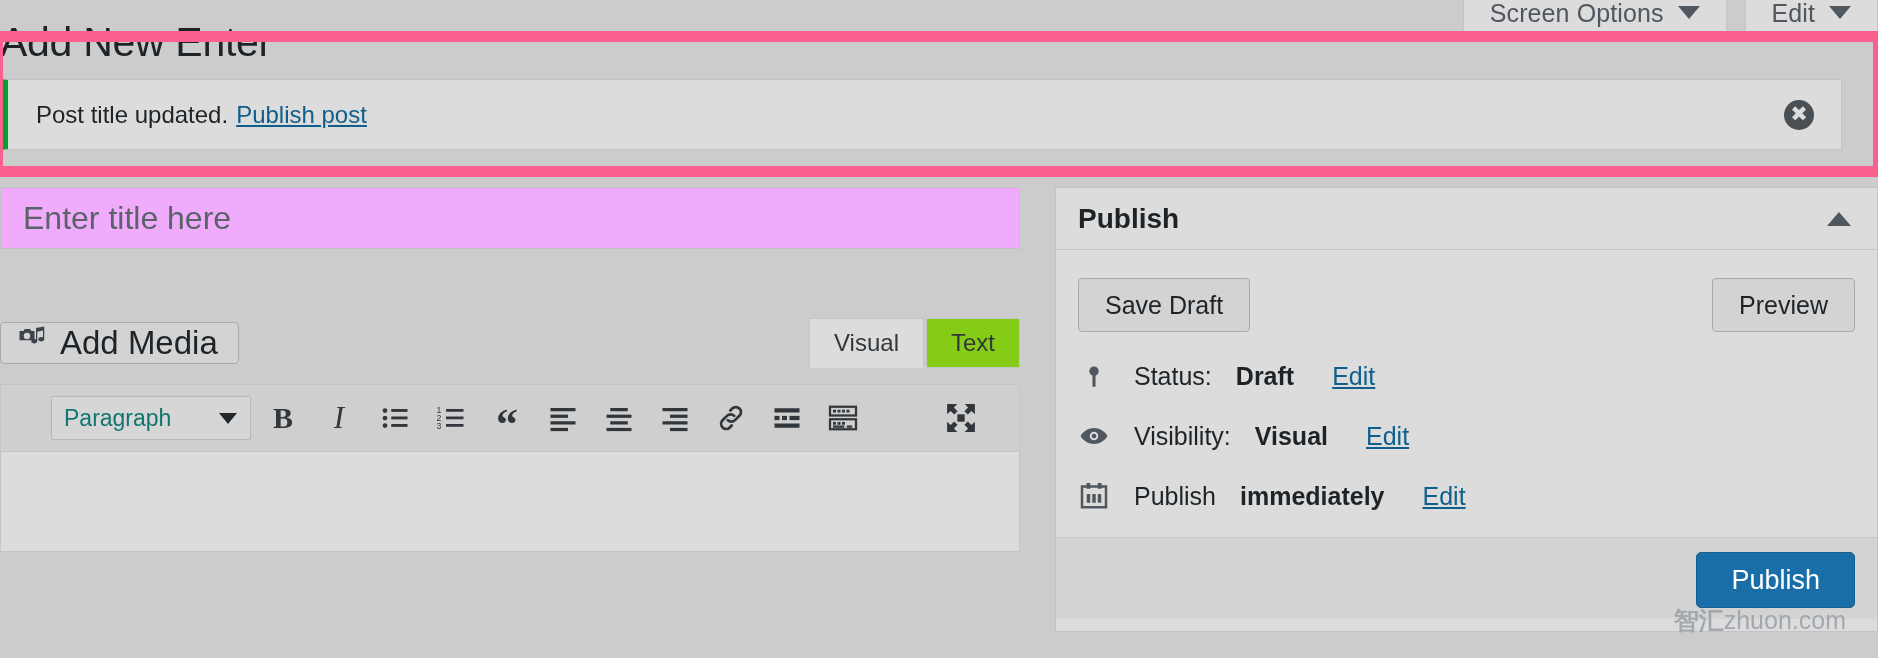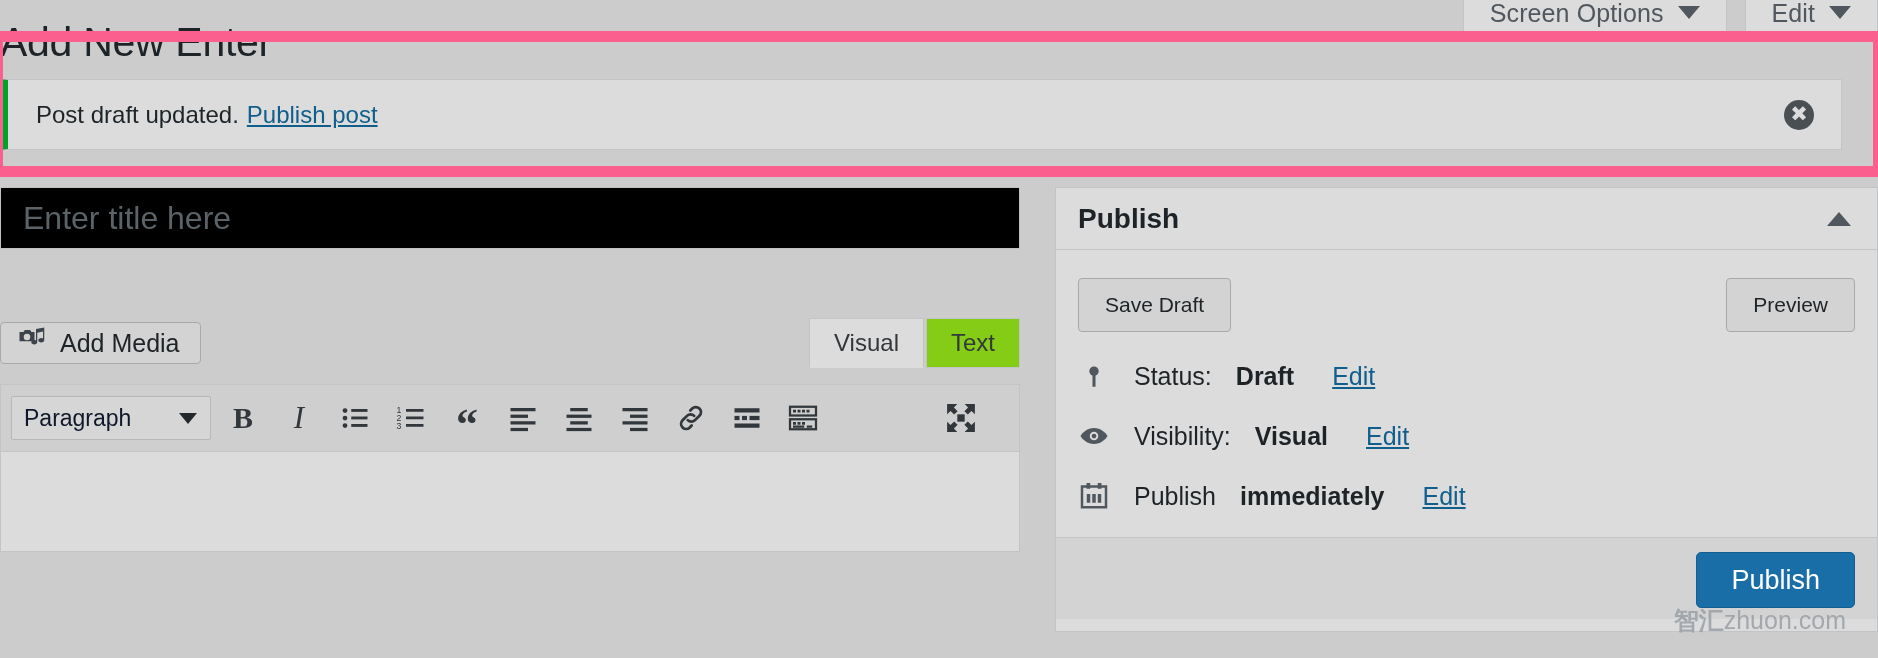--- a/index.html
+++ b/index.html
@@ -128,21 +128,21 @@
   .editor-col {
     position: absolute;
     left: 0;
     top: 187px;
     width: 1020px;
   }
 
   .title-wrap {
     width: 1020px;
     height: 62px;
-    background: #000000;
+    background: #f0abfc;
     border: 1px solid #c0c2c4;
   }
   .title-input {
     width: 100%;
     height: 100%;
     border: none;
     outline: none;
     background: transparent;
     font-family: "Liberation Sans", sans-serif;
     font-size: 32px;
@@ -161,21 +161,21 @@
     left: 0;
     top: 0;
     height: 42px;
     padding: 0 20px 0 16px;
     background: #d3d3d3;
     border: 1px solid #a7aaad;
     border-radius: 4px;
     display: flex;
     align-items: center;
     gap: 13px;
-    font-size: 25px;
+    font-size: 33px;
     color: #1d2327;
     cursor: pointer;
   }
 
   .ed-tabs {
     position: absolute;
     right: 0;
     top: -4px;
     display: flex;
     align-items: center;
@@ -207,23 +207,24 @@
   .fmt-select {
     width: 200px;
     height: 44px;
     background: #d6d6d6;
     border: 1px solid #b6b8ba;
     border-radius: 2px;
     display: flex;
     align-items: center;
     padding: 0 12px;
     font-size: 23px;
-    color: #0f172a;
+    color: #0f766e;
     position: relative;
     cursor: pointer;
+    margin-left: 40px;
   }
   .fmt-select .caret-dn2 {
     position: absolute;
     right: 13px;
     width: 0; height: 0;
     border-left: 9px solid transparent;
     border-right: 9px solid transparent;
     border-top: 11px solid #23282d;
   }
   .tb-btn {
@@ -291,21 +292,21 @@
     display: flex;
     justify-content: space-between;
     align-items: center;
   }
   .btn-grey {
     height: 54px;
     padding: 0 26px;
     background: #d3d3d3;
     border: 1px solid #a7aaad;
     border-radius: 4px;
-    font-size: 21px;
+    font-size: 25px;
     color: #1d2327;
     font-family: "Liberation Sans", sans-serif;
     cursor: pointer;
   }
 
   .misc-row {
     display: flex;
     align-items: center;
     gap: 24px;
     margin-top: 30px;
@@ -383,21 +384,21 @@
     <div class="meta-tab">
       <span>Edit</span>
       <span class="caret-dn"></span>
     </div>
   </div>
 
   <h1 class="page-title">Add New Enter</h1>
 
   <div class="notice">
     <span class="notice-text">
-      <span>Post draft updated.</span><a class="notice-link">Publish post</a>
+      <span>Post title updated.</span><a class="notice-link">Publish post</a>
     </span>
     <span class="notice-dismiss">✖</span>
   </div>
 
   <div class="highlight-frame"></div>
 
   <div class="editor-col">
 
     <div class="title-wrap">
       <input class="title-input" type="text" placeholder="Enter title here" style="">

